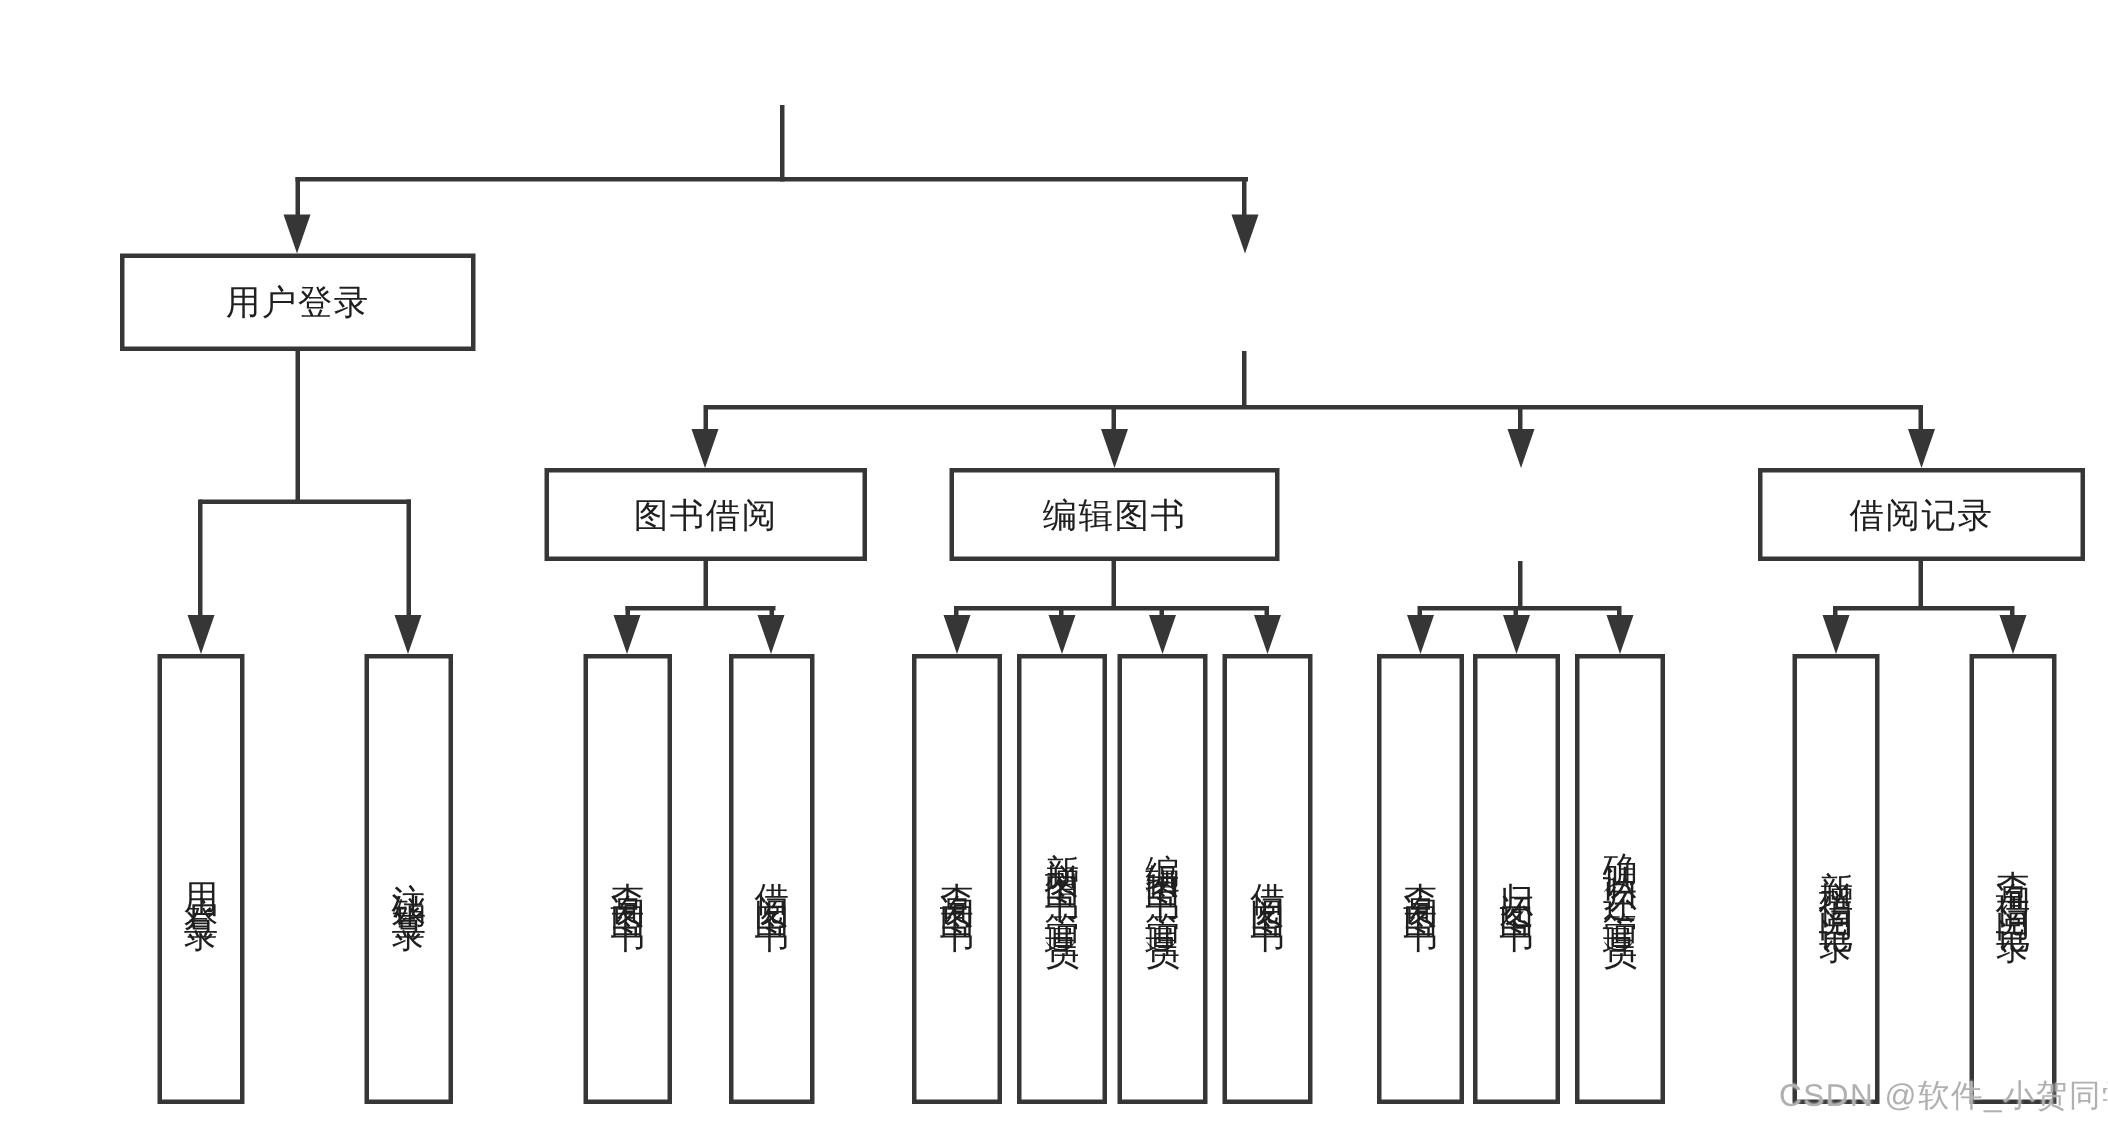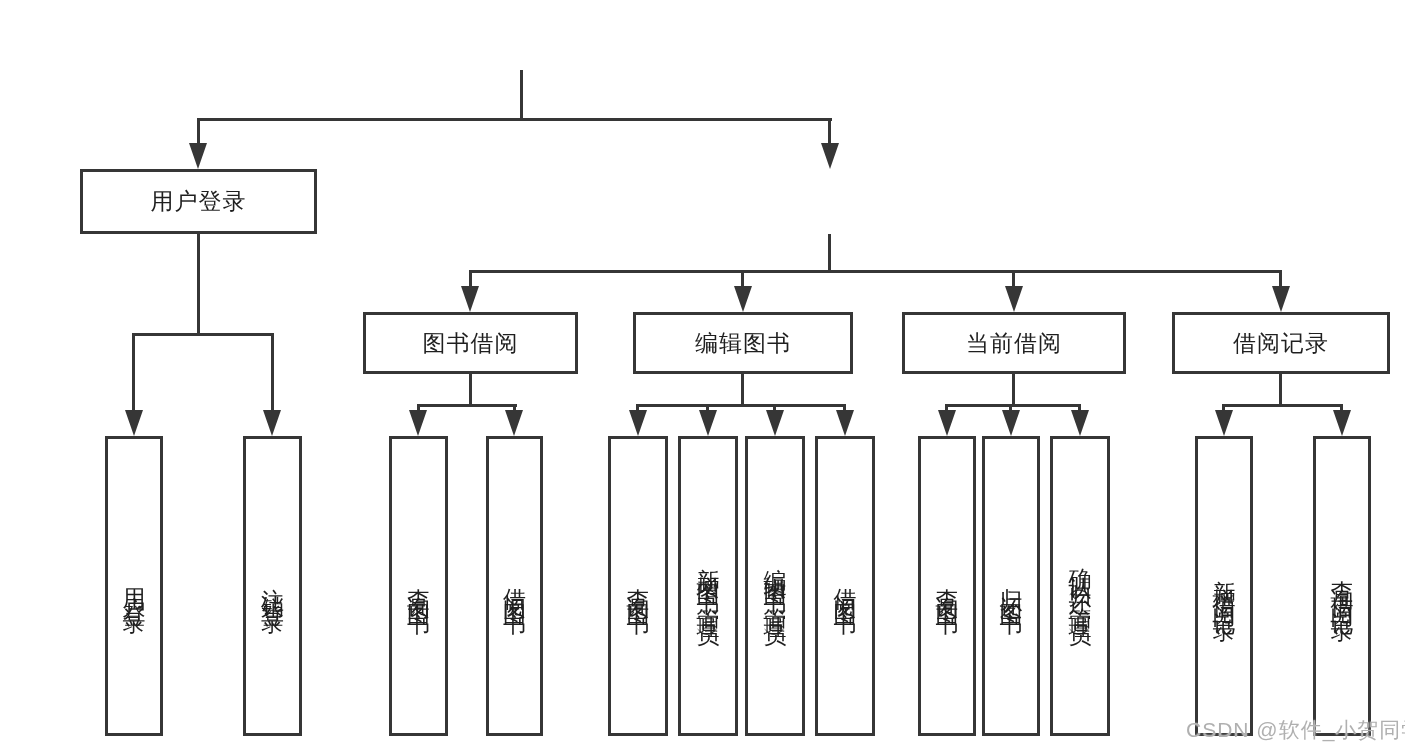--- a/index.html
+++ b/index.html
@@ -71,23 +71,20 @@
 
 
   <div class="box" style="left:363px;top:312px;width:215px;height:62px">
     <span class="hlabel">图书借阅</span>
   </div>
 
   <div class="box" style="left:633px;top:312px;width:220px;height:62px">
     <span class="hlabel">编辑图书</span>
   </div>
 
-  <div class="box" style="left:902px;top:312px;width:224px;height:62px">
-    <span class="hlabel">当前借阅</span>
-  </div>
 
   <div class="box" style="left:1172px;top:312px;width:218px;height:62px">
     <span class="hlabel">借阅记录</span>
   </div>
 
   <div class="box" style="left:105px;top:436px;width:58px;height:300px">
     <span class="vlabel">用户登录</span>
   </div>
   <div class="box" style="left:243px;top:436px;width:59px;height:300px">
     <span class="vlabel">注销登录</span>

